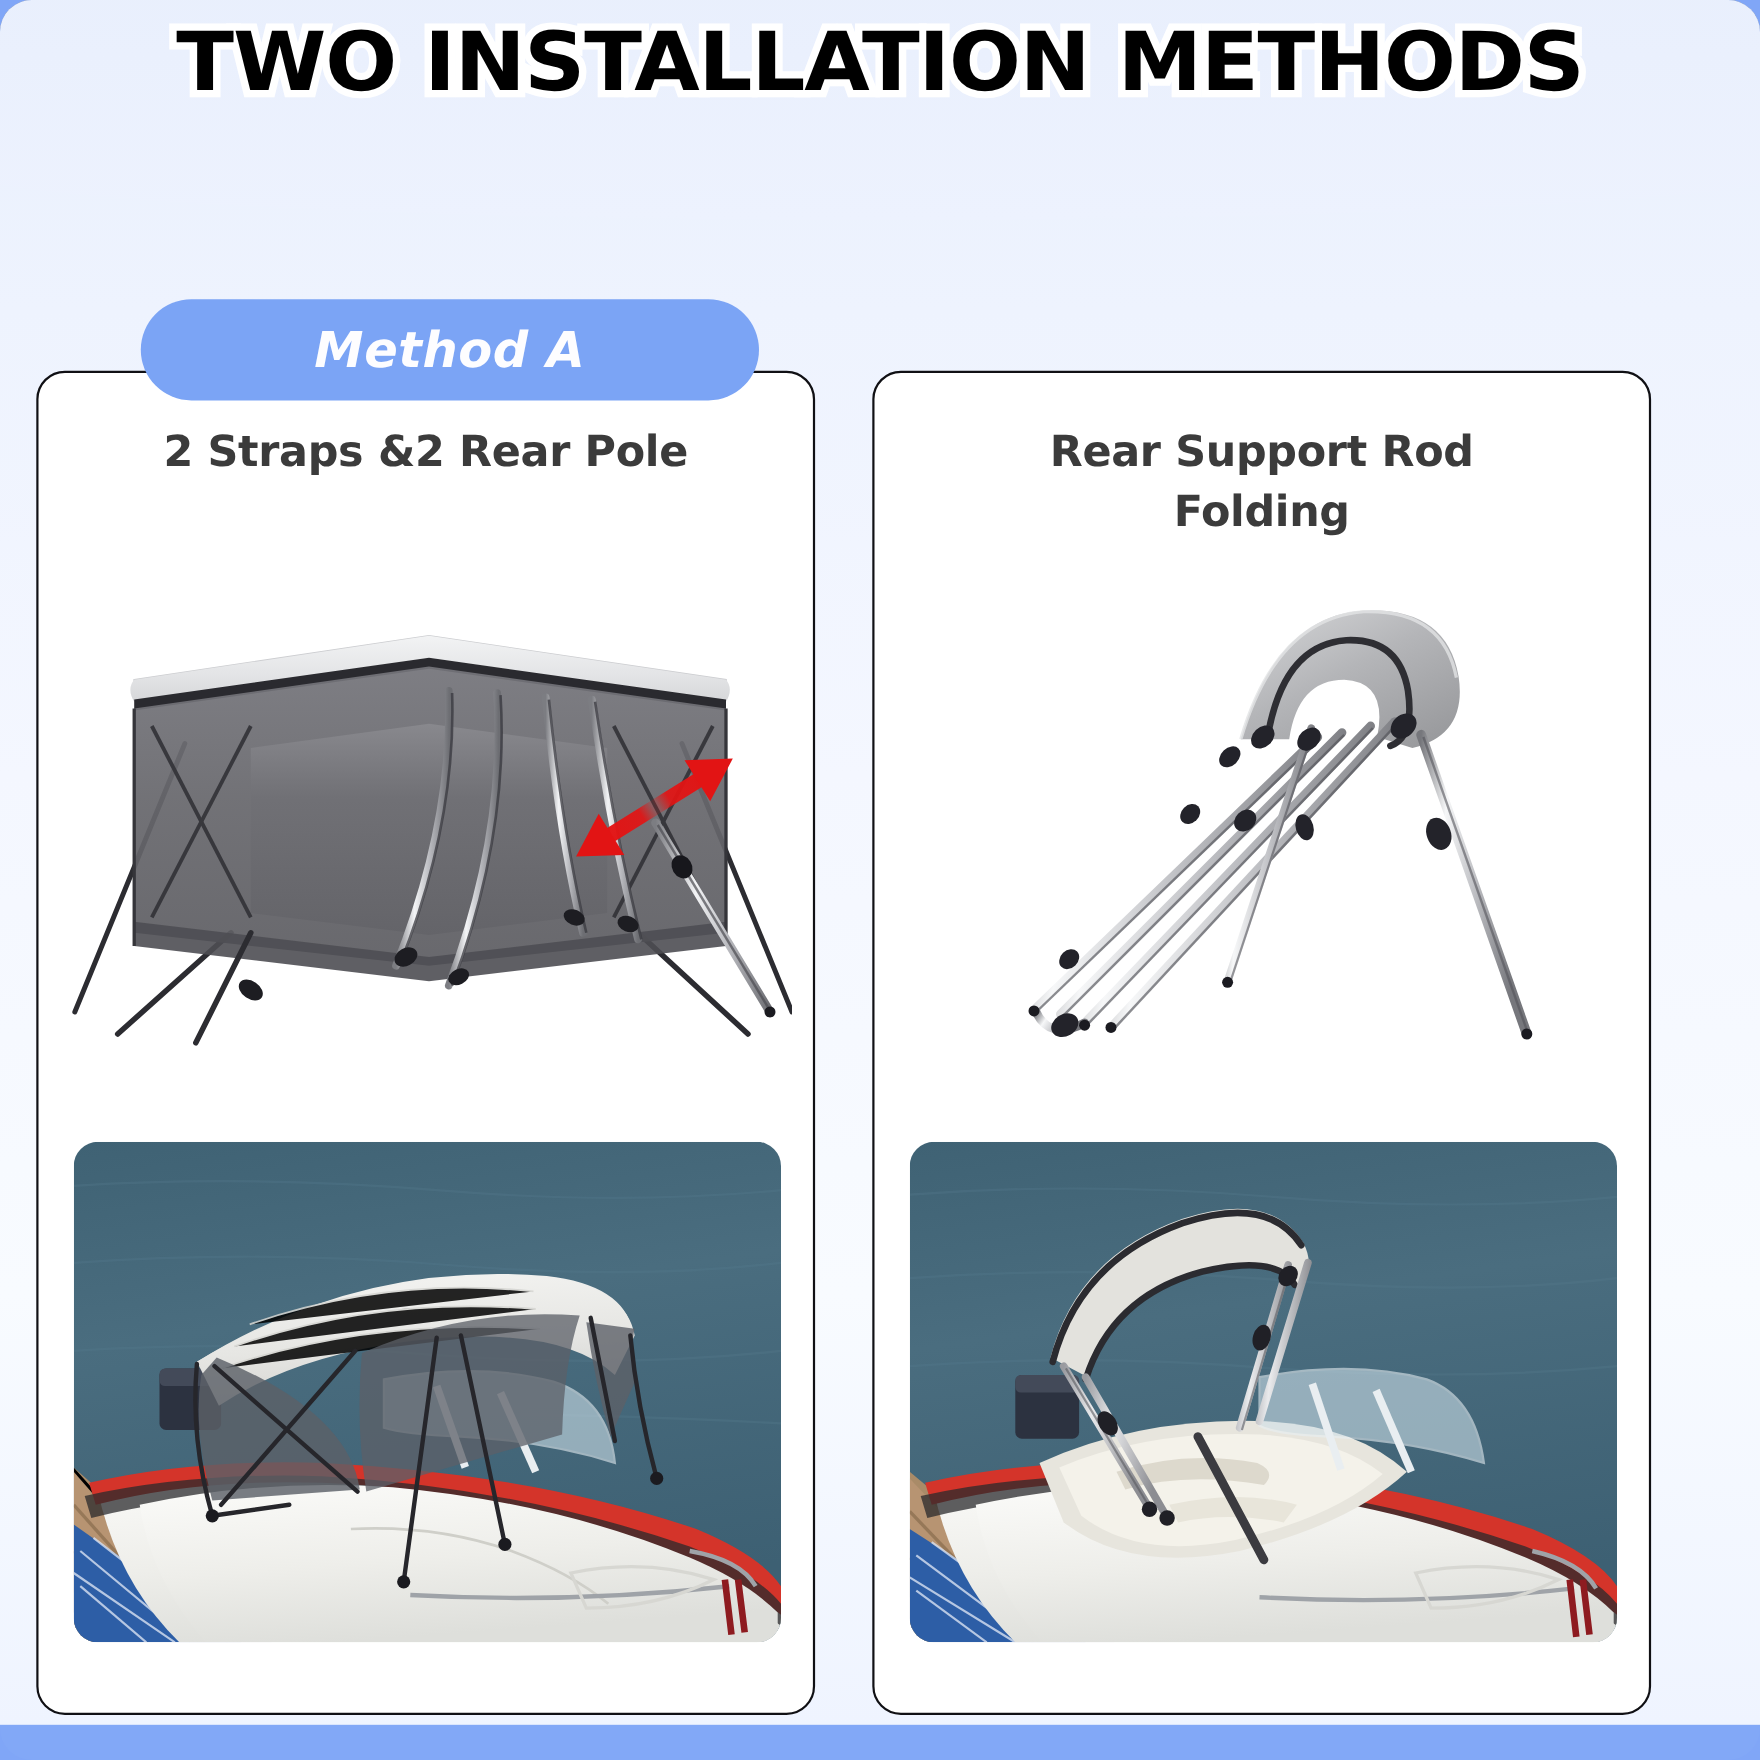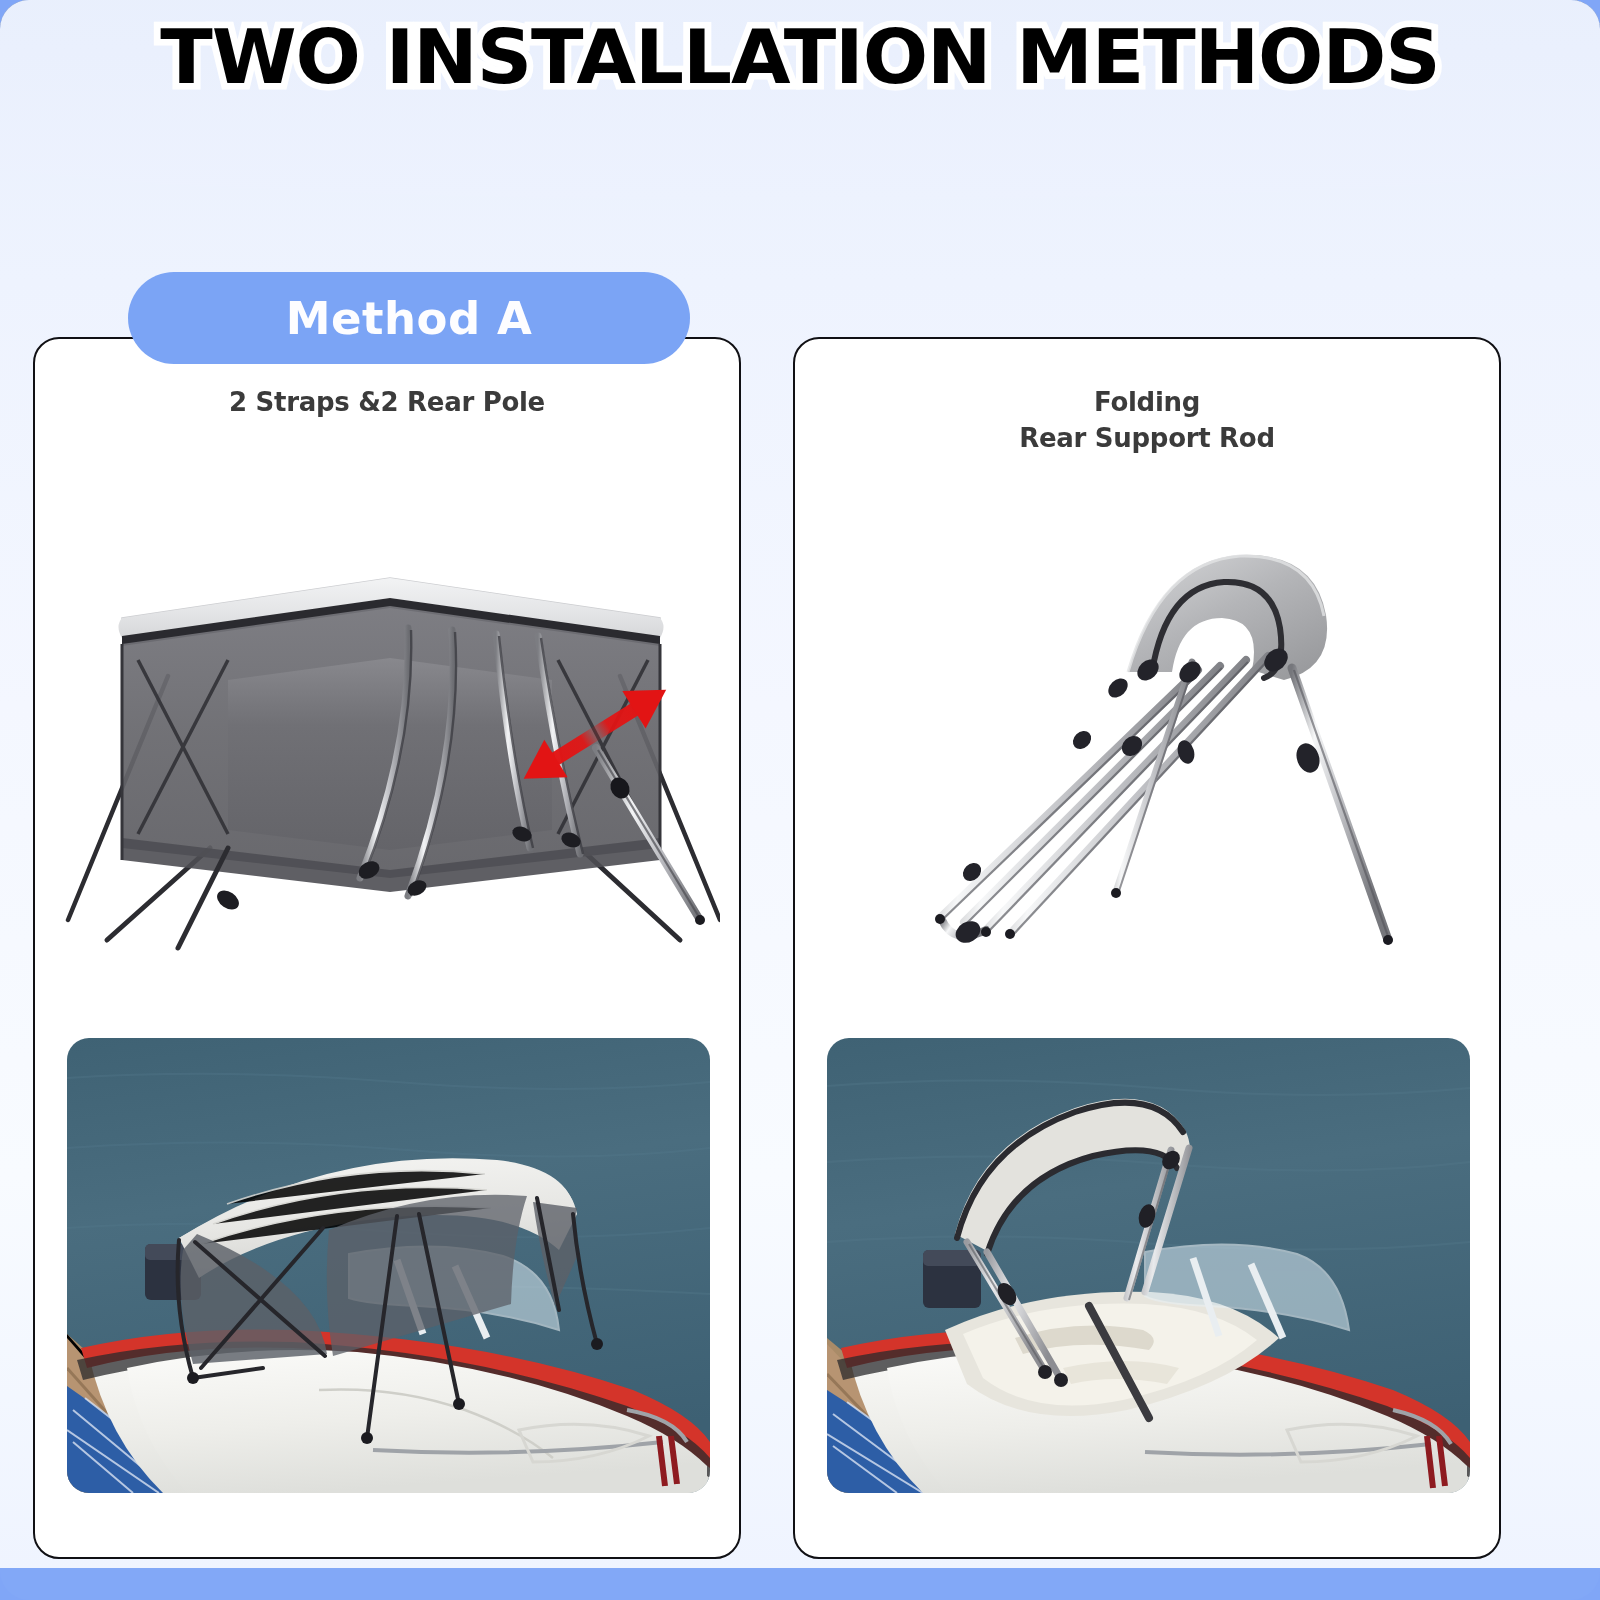--- a/index.html
+++ b/index.html
@@ -78,33 +78,34 @@
     box-sizing:border-box;
   }
   .card-a{left:33px;}
   .card-b{left:793px;}
 
   .badge{
     position:absolute;top:272px;height:92px;
     background:#7ba4f5;border-radius:46px;
     display:flex;align-items:center;justify-content:center;
     z-index:7;
+    font-style:italic;
   }
   .badge-a{left:128px;width:562px;}
   .badge-b{left:890px;width:560px;}
   .badge span{
     font-family:"DejaVu Sans",sans-serif;
     font-weight:bold;font-size:45px;color:#fdfdff;letter-spacing:.5px;
   }
 
   .card-caption{
     position:absolute;left:0;right:0;top:385px;z-index:8;
     text-align:center;
     font-family:"DejaVu Sans",sans-serif;
-    font-weight:bold;font-size:26px;line-height:1.38;
+    font-weight:bold;font-size:39px;line-height:1.38;
     color:#3b3b3b;letter-spacing:-.3px;
   }
   .cap-a{left:33px;width:708px;}
   .cap-b{left:793px;width:708px;}
 
   
   .illus{position:absolute;z-index:8;}
   .illus-a{left:60px;top:548px;width:660px;height:420px;}
   .illus-b{left:860px;top:520px;width:580px;height:450px;}
 
@@ -137,22 +138,22 @@
     <div class="card card-b"></div>
 
     <div class="badge badge-a">
       <span>Method A</span>
     </div>
 
     <div class="card-caption cap-a">
       <div>2 Straps &amp;2 Rear Pole</div>
     </div>
     <div class="card-caption cap-b">
+      <div>Rear Support Rod</div>
       <div>Folding</div>
-      <div>Rear Support Rod</div>
     </div>
 
     <div class="illus illus-a">
       <svg viewBox="0 0 660 420" width="660" height="420">
         <defs>
           <linearGradient id="topA" x1="0" y1="0" x2="0" y2="1">
             <stop offset="0%" stop-color="#f2f3f4"></stop>
             <stop offset="60%" stop-color="#e3e4e6"></stop>
             <stop offset="100%" stop-color="#d6d7d9"></stop>
           </linearGradient>

